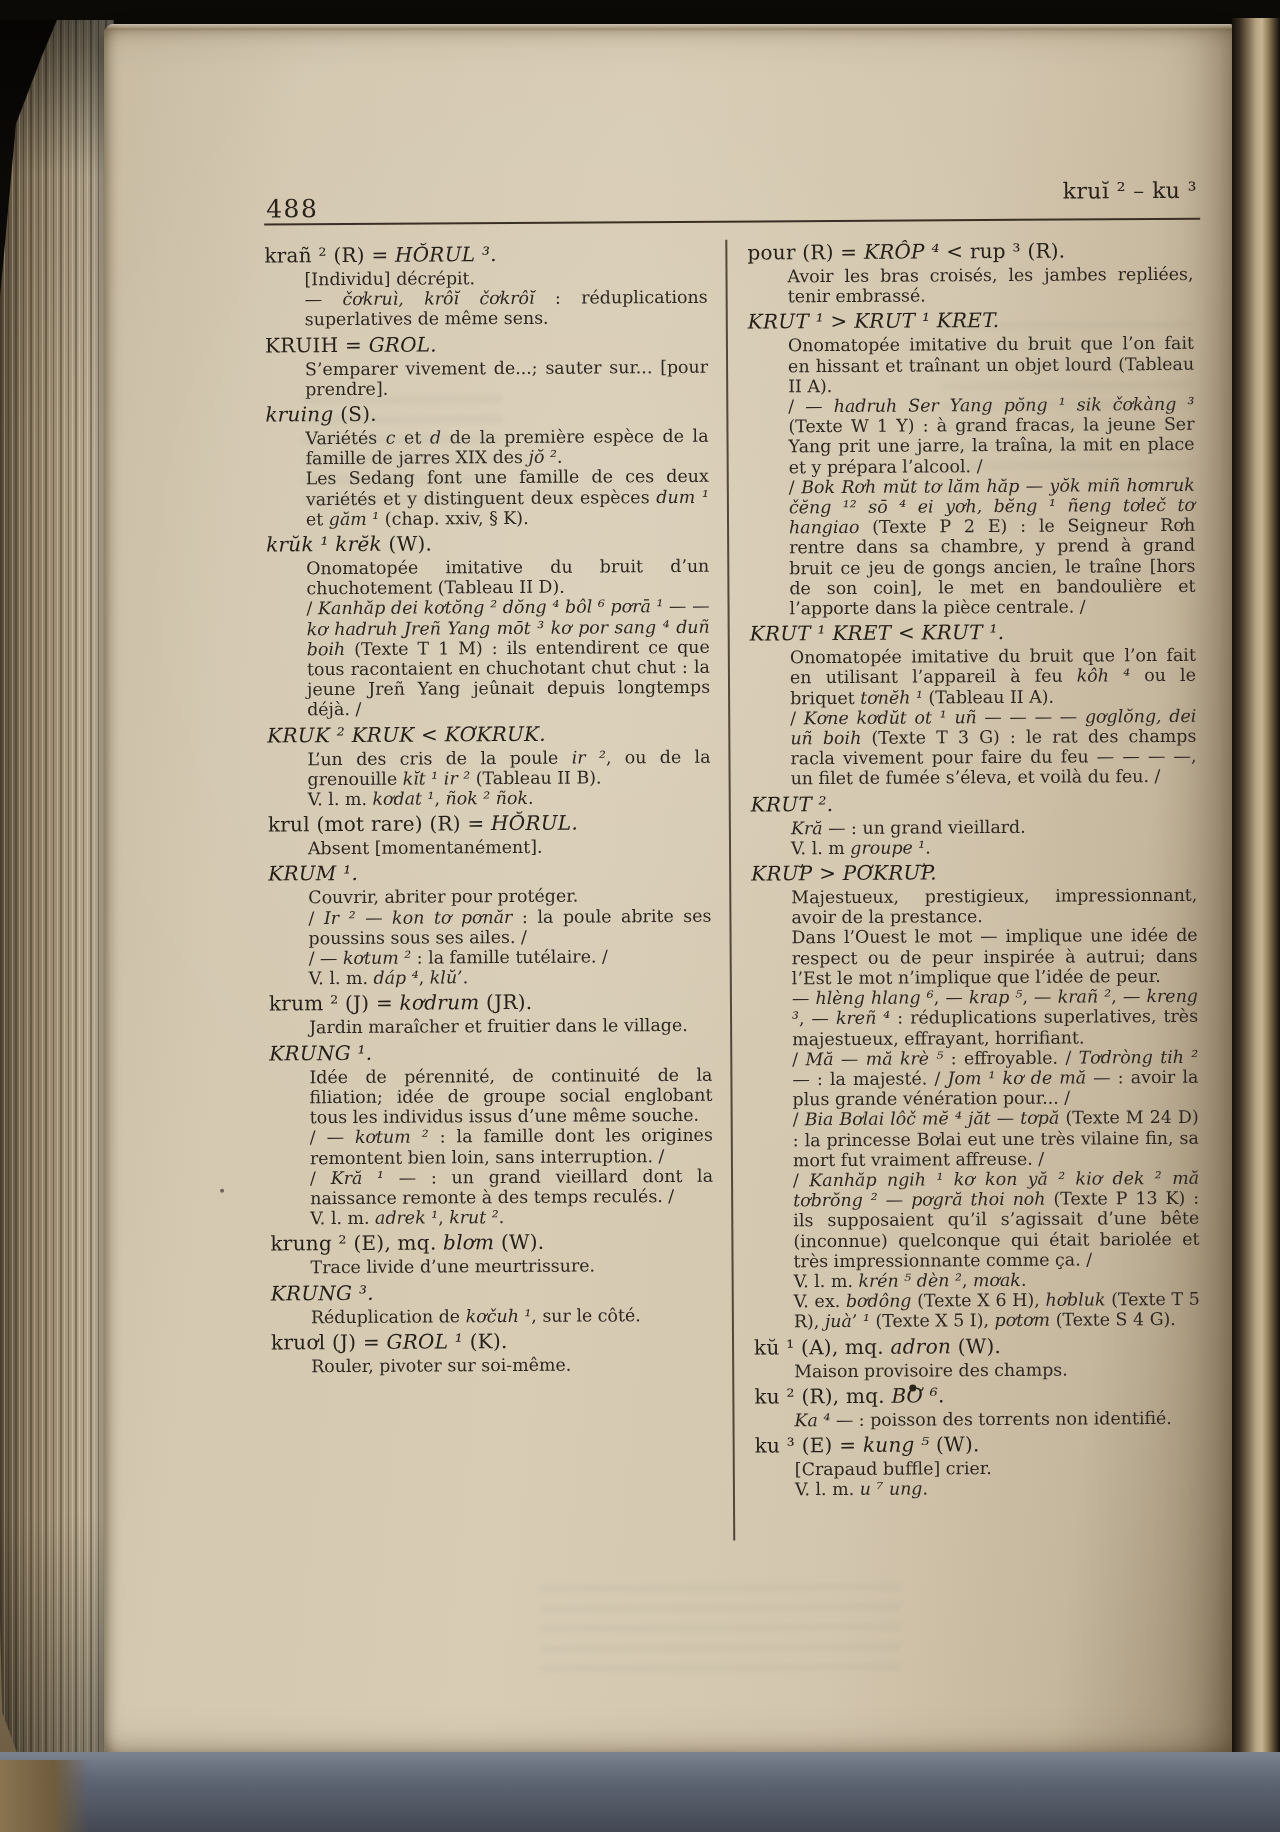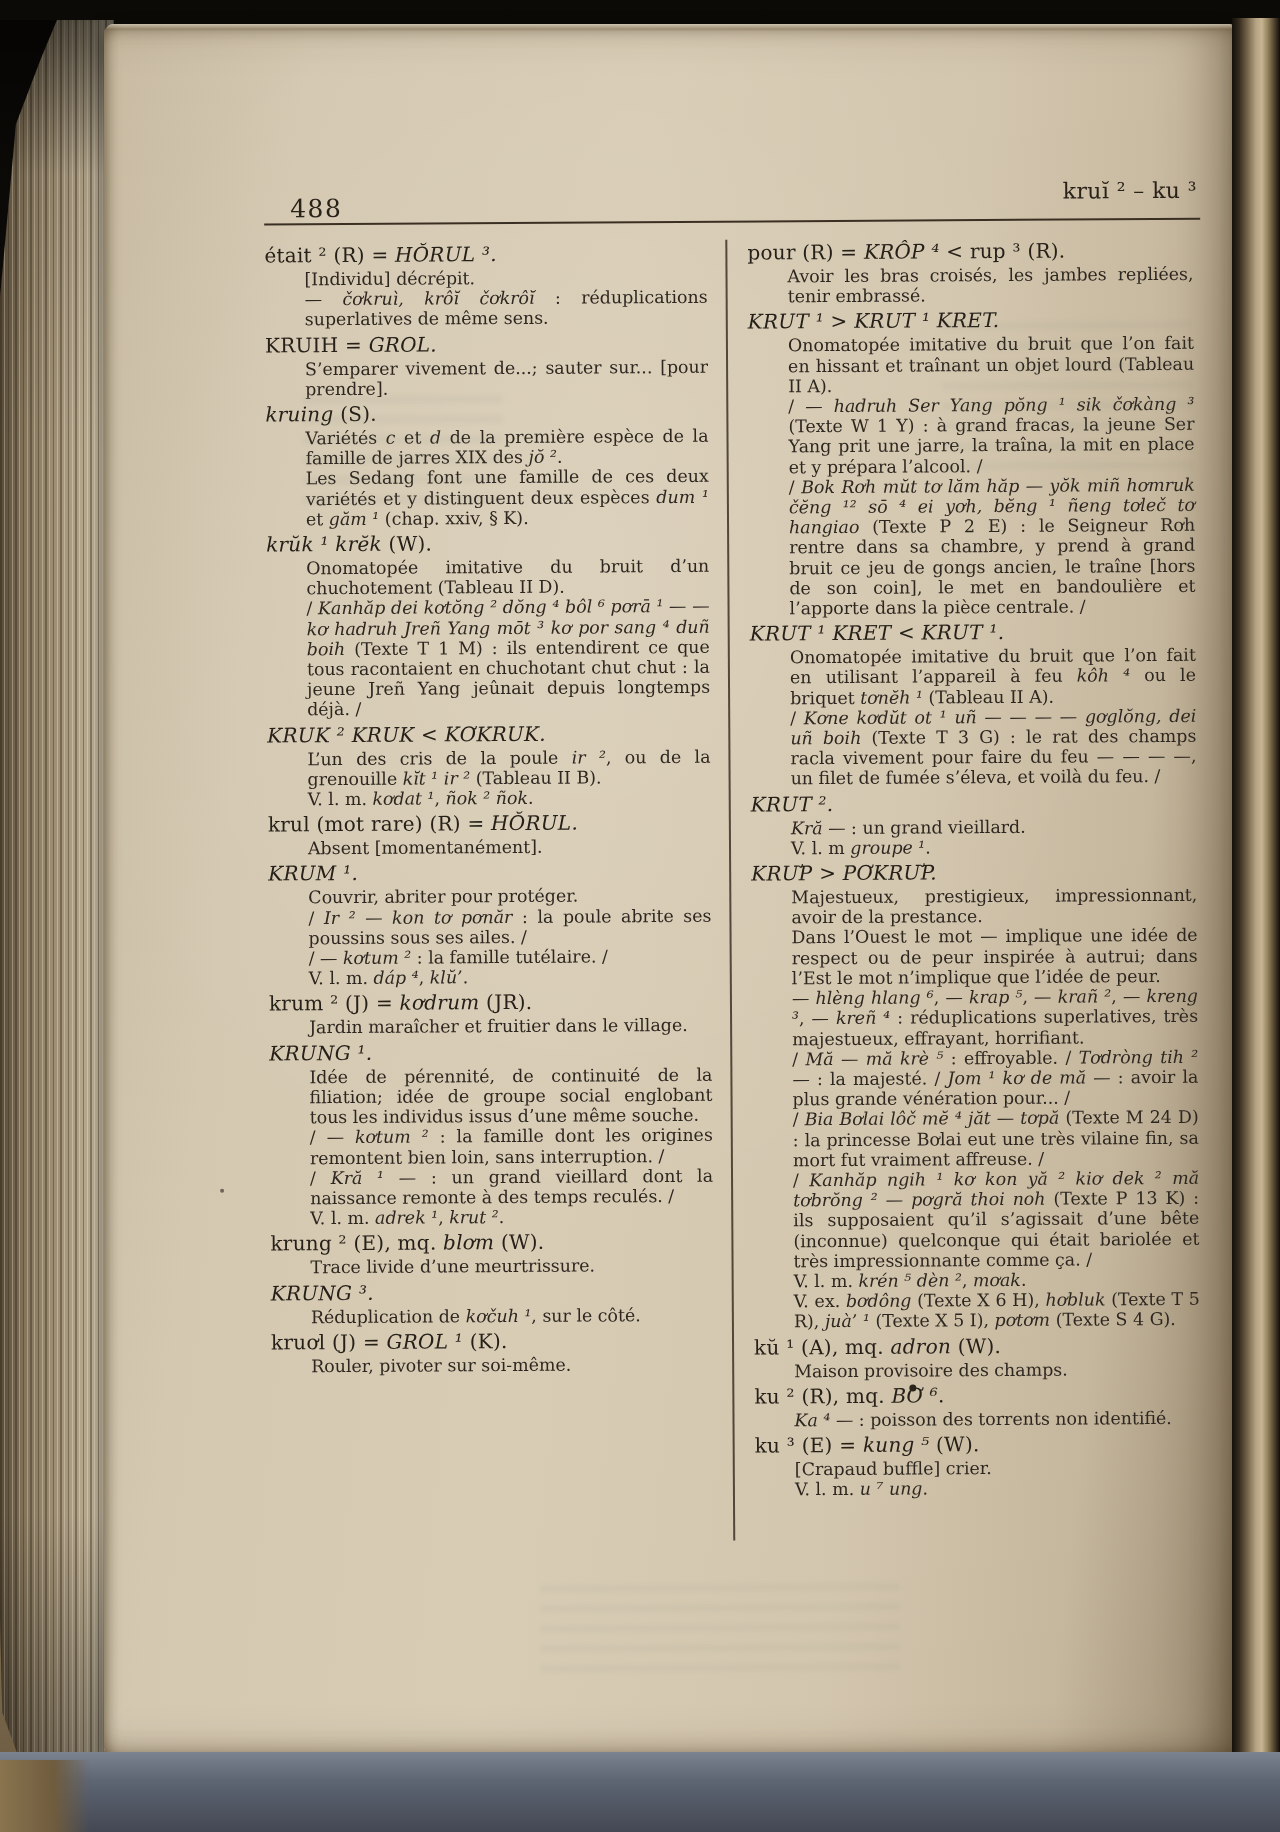--- a/index.html
+++ b/index.html
@@ -41,21 +41,21 @@
           0 8px 18px rgba(0,0,0,.55);}
   .page::before{content:"";position:absolute;left:2px;right:2px;top:0;height:7px;border-radius:10px 3px 0 0;
         background:linear-gradient(180deg,rgba(255,250,233,.55),rgba(124,102,68,.28) 75%,rgba(0,0,0,0));}
   
   .ghost{position:absolute;filter:blur(2.2px);opacity:.55;pointer-events:none;
         background:repeating-linear-gradient(180deg, rgba(96,116,104,.10) 0 8px, rgba(0,0,0,0) 8px 20px);}
   .speck{position:absolute;border-radius:50%;background:#2b241b;}
 
   .content{position:absolute;left:0;top:0;width:1130px;height:1732px;
         transform:rotate(-0.35deg);transform-origin:50% 38%;color:#2e2720;}
-  .pagenum{position:absolute;left:165px;top:168px;font-size:25px;letter-spacing:1.5px;color:#292218;margin-left:24px;}
+  .pagenum{position:absolute;left:165px;top:168px;font-size:25px;letter-spacing:1.5px;color:#292218;}
   .runninghead{position:absolute;left:818px;top:157px;width:278px;text-align:right;
         font-size:22px;letter-spacing:.4px;color:#292218;}
   .rule{position:absolute;left:163px;top:197px;width:936px;height:2px;background:#3a2f23;
         box-shadow:0 2px 1px -1px rgba(58,47,35,.35);}
   .divider{position:absolute;left:624px;top:216px;width:2px;height:1301px;background:rgba(54,43,32,.82);}
 
   .col{position:absolute;top:214px;font-size:17.4px;line-height:20.2px;
        text-align:justify;hyphens:auto;color:#2e2720;}
   .col-left{left:163px;width:443px;}
   .col-right{left:646px;width:446px;}
@@ -76,21 +76,21 @@
 
   <div class="page">
     <div class="content">
       <div class="pagenum">488</div>
       <div class="runninghead">kruĭ ² – ku ³</div>
       <div class="rule"></div>
       <div class="divider"></div>
 
       <div class="col col-left">
           <div class="entry">
-            <div class="head"><span>était ² (R) = </span><span class="it">HŎRUL ³.</span></div>
+            <div class="head"><span>krañ ² (R) = </span><span class="it">HŎRUL ³.</span></div>
             <p class="para"><span>[Individu] décrépit.</span></p>
             <p class="para"><span>— </span><span class="it">čơkruì, krôĭ čơkrôĭ</span><span> : réduplications superlatives de même sens.</span></p>
           </div>
           <div class="entry">
             <div class="head"><span>KRUIH = </span><span class="it">GROL.</span></div>
             <p class="para"><span>S’emparer vivement de...; sauter sur... [pour prendre].</span></p>
           </div>
           <div class="entry">
             <div class="head"><span class="it">kruing</span><span> (S).</span></div>
             <p class="para"><span>Variétés </span><span class="it">c</span><span> et </span><span class="it">d</span><span> de la première espèce de la famille de jarres XIX des </span><span class="it">jŏ ²</span><span>.</span></p>

